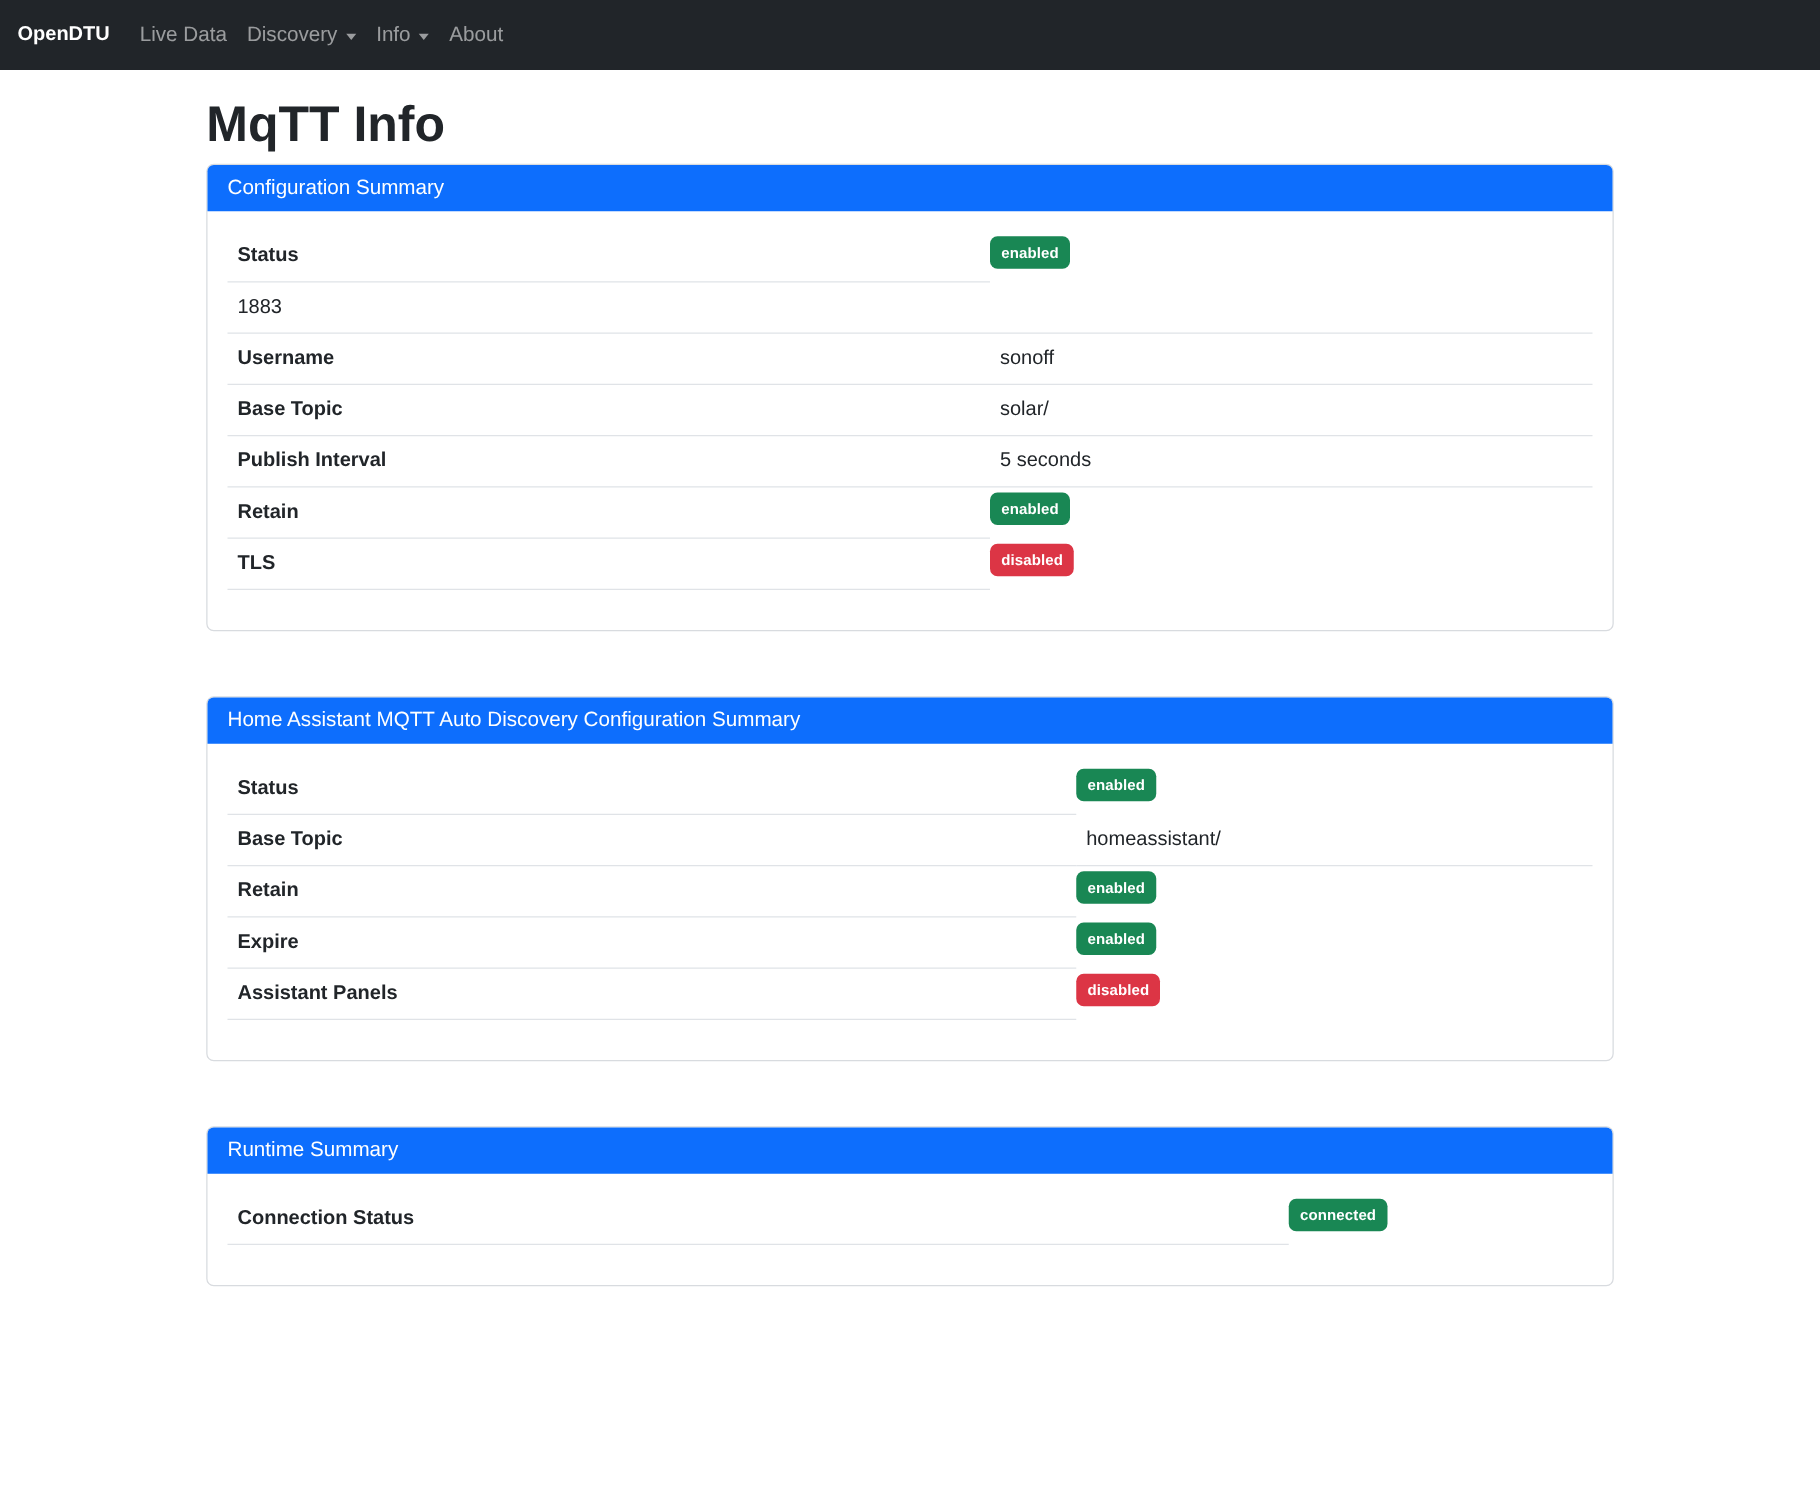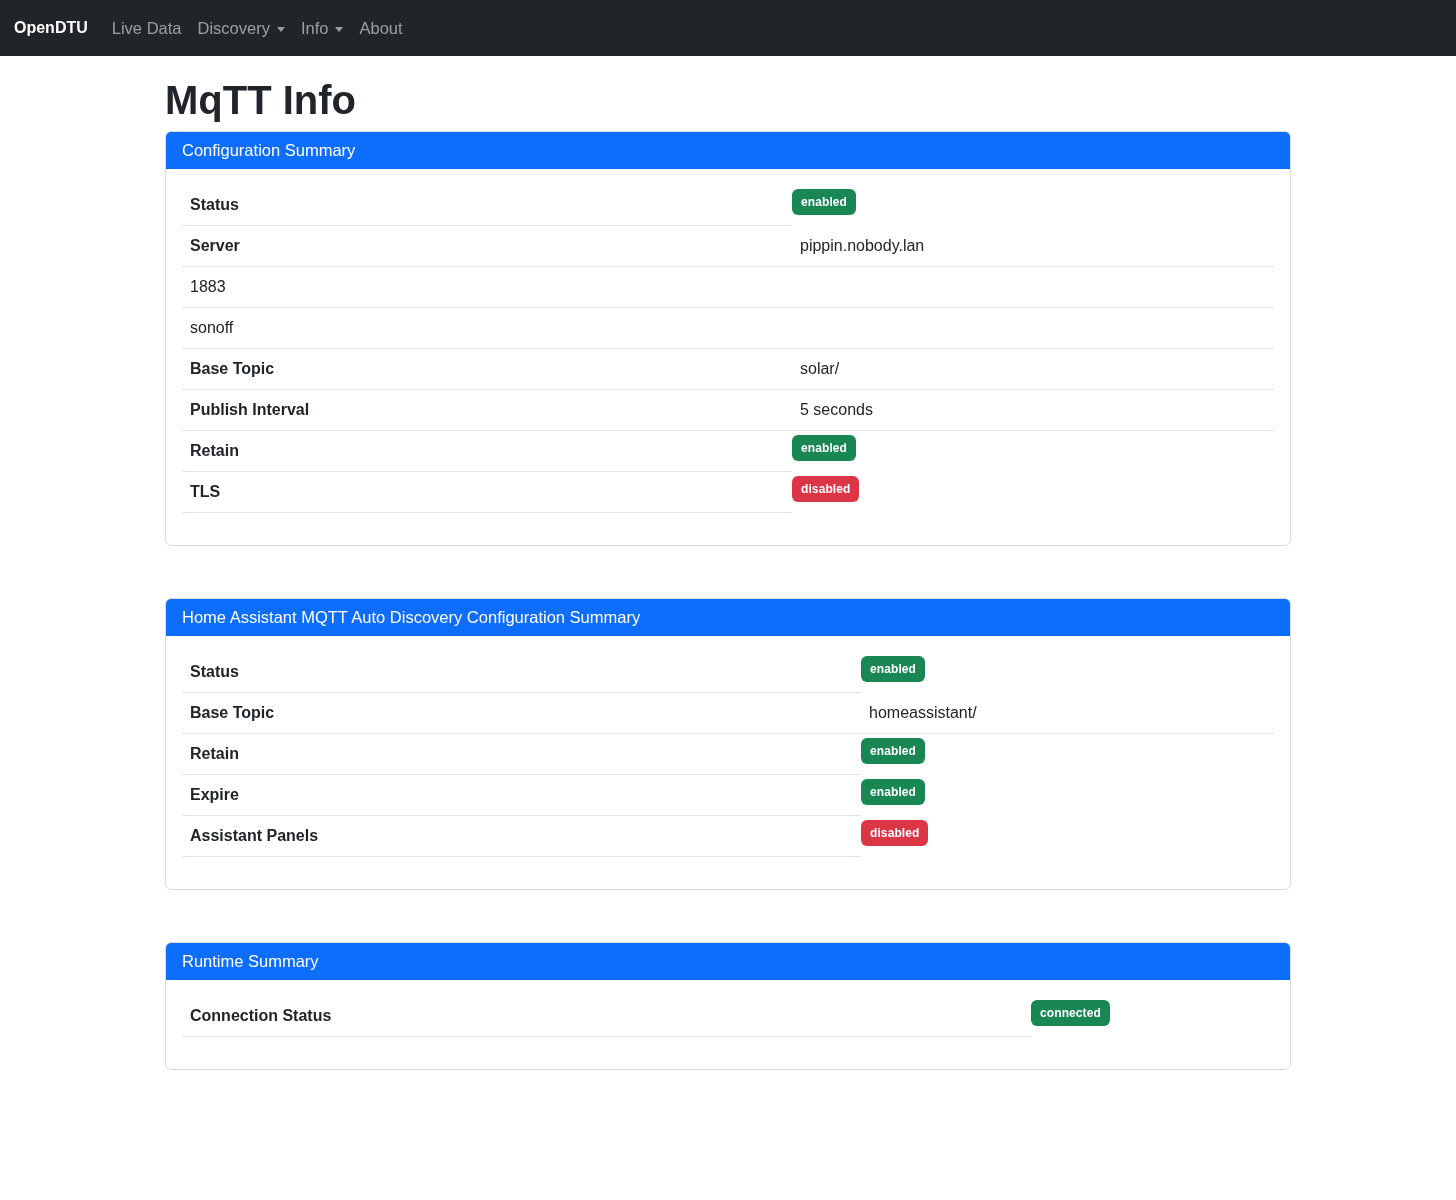--- a/index.html
+++ b/index.html
@@ -140,30 +140,27 @@
     <div class="card-body">
       <div class="table">
 
         <div class="trow">
           <div class="tcell-label">Status</div>
           <div class="tcell-badge">
             <span class="badge badge-green">enabled</span>
           </div>
         </div>
 
-        <div class="trow">
-          <div class="tcell-label">Server</div>
-          <div class="tcell-value">pippin.nobody.lan</div>
-        </div>
 
         <div class="trow">
           <div class="tcell-value">1883</div>
         </div>
 
         <div class="trow">
+          <div class="tcell-label">Username</div>
           <div class="tcell-value">sonoff</div>
         </div>
 
         <div class="trow">
           <div class="tcell-label">Base Topic</div>
           <div class="tcell-value">solar/</div>
         </div>
 
         <div class="trow">
           <div class="tcell-label">Publish Interval</div>

